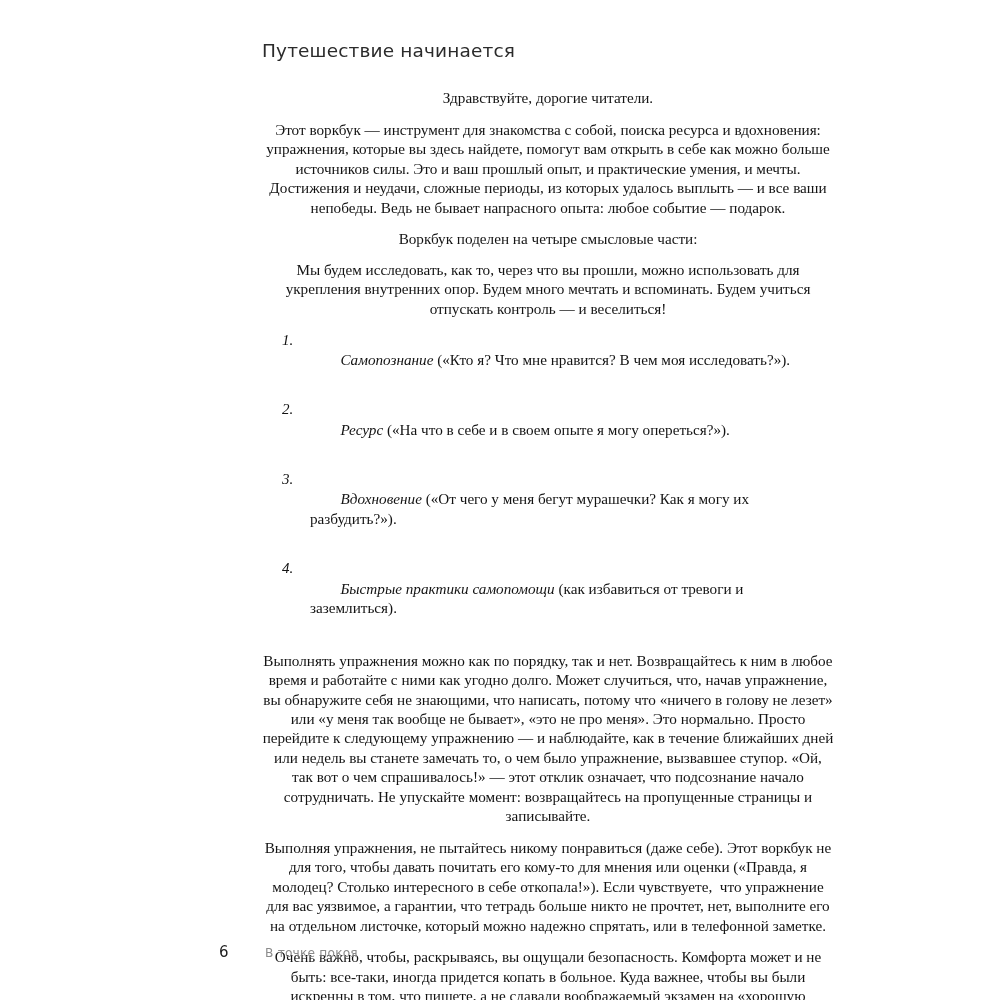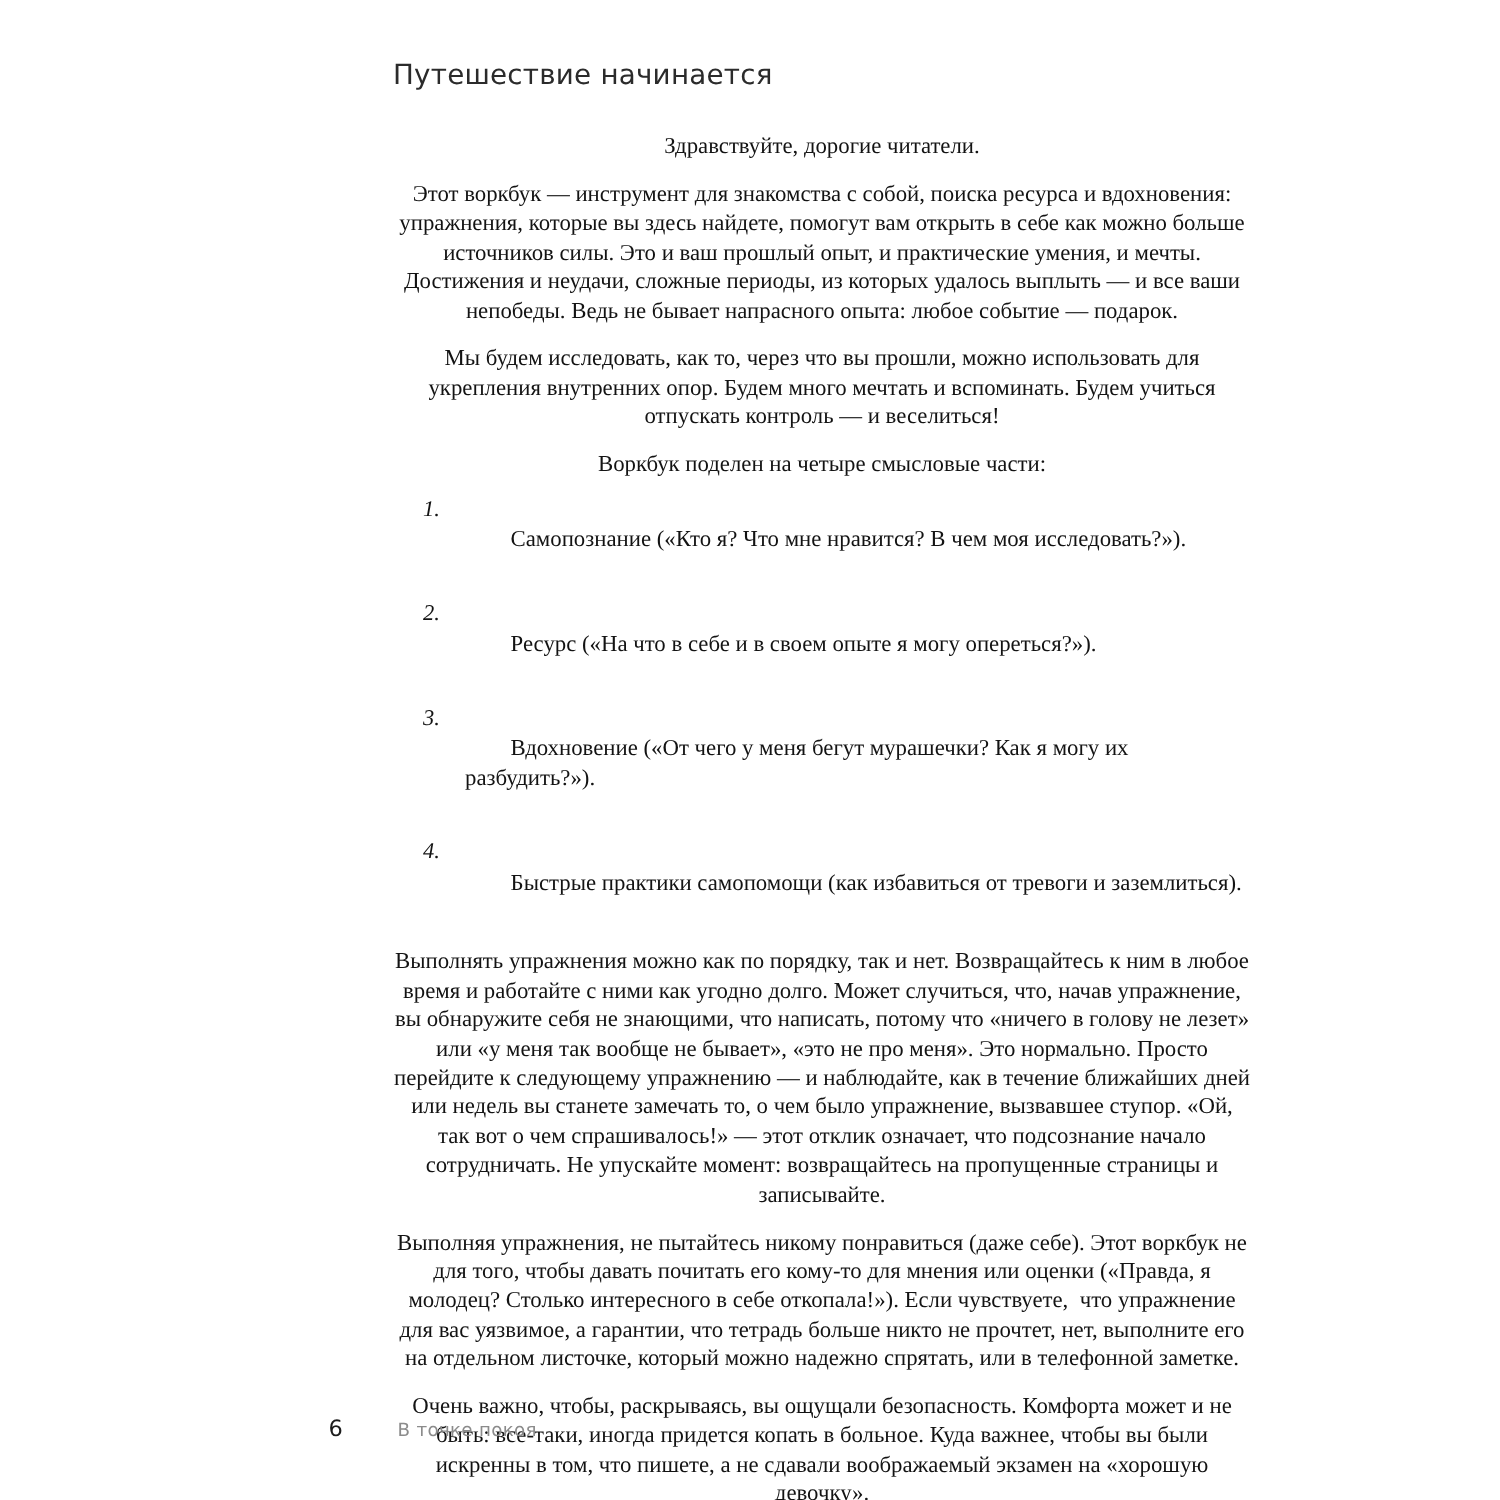--- a/index.html
+++ b/index.html
@@ -88,20 +88,21 @@
   .num-item .marker {
     position: absolute;
     left: 20px;
     top: 0;
     font-style: italic;
     font-size: 15px;
     color: #131313;
   }
 
   .num-item .term {
+    font-style: italic;
     text-align: right;
   }
 
   
   .footer {
     position: absolute;
     left: 219px;
     top: 943px;
     display: flex;
     align-items: baseline;
@@ -130,23 +131,23 @@
 
   <h1 class="page-title">Путешествие начинается</h1>
 
   <div class="content">
 
     <p class="para">Здравствуйте, дорогие читатели.</p>
 
 
     <p class="para">Этот воркбук — инструмент для знакомства с собой, поиска ресурса и вдохновения: упражнения, которые вы здесь найдете, помогут вам открыть в себе как можно больше источников силы. Это и ваш прошлый опыт, и практические умения, и мечты. Достижения и неудачи, сложные периоды, из которых удалось выплыть — и все ваши непобеды. Ведь не бывает напрасного опыта: любое событие — подарок.</p>
 
+    <p class="para tight">Воркбук поделен на четыре смысловые части:</p>
+
     <p class="para">Мы будем исследовать, как то, через что вы прошли, можно использовать для укрепления внутренних опор. Будем много мечтать и вспоминать. Будем учиться отпускать контроль — и веселиться!</p>
-
-    <p class="para tight">Воркбук поделен на четыре смысловые части:</p>
 
     <ol class="num-list">
       <li class="num-item">
         <span class="marker">1.</span><span class="term">Самопознание</span><span> («Кто я? Что мне нравится? В чем моя исследовать?»).</span>
       </li>
       <li class="num-item">
         <span class="marker">2.</span><span class="term">Ресурс</span><span> («На что в себе и в своем опыте я могу опереться?»).</span>
       </li>
       <li class="num-item">
         <span class="marker">3.</span><span class="term">Вдохновение</span><span> («От чего у меня бегут мурашечки? Как я могу их разбудить?»).</span>

